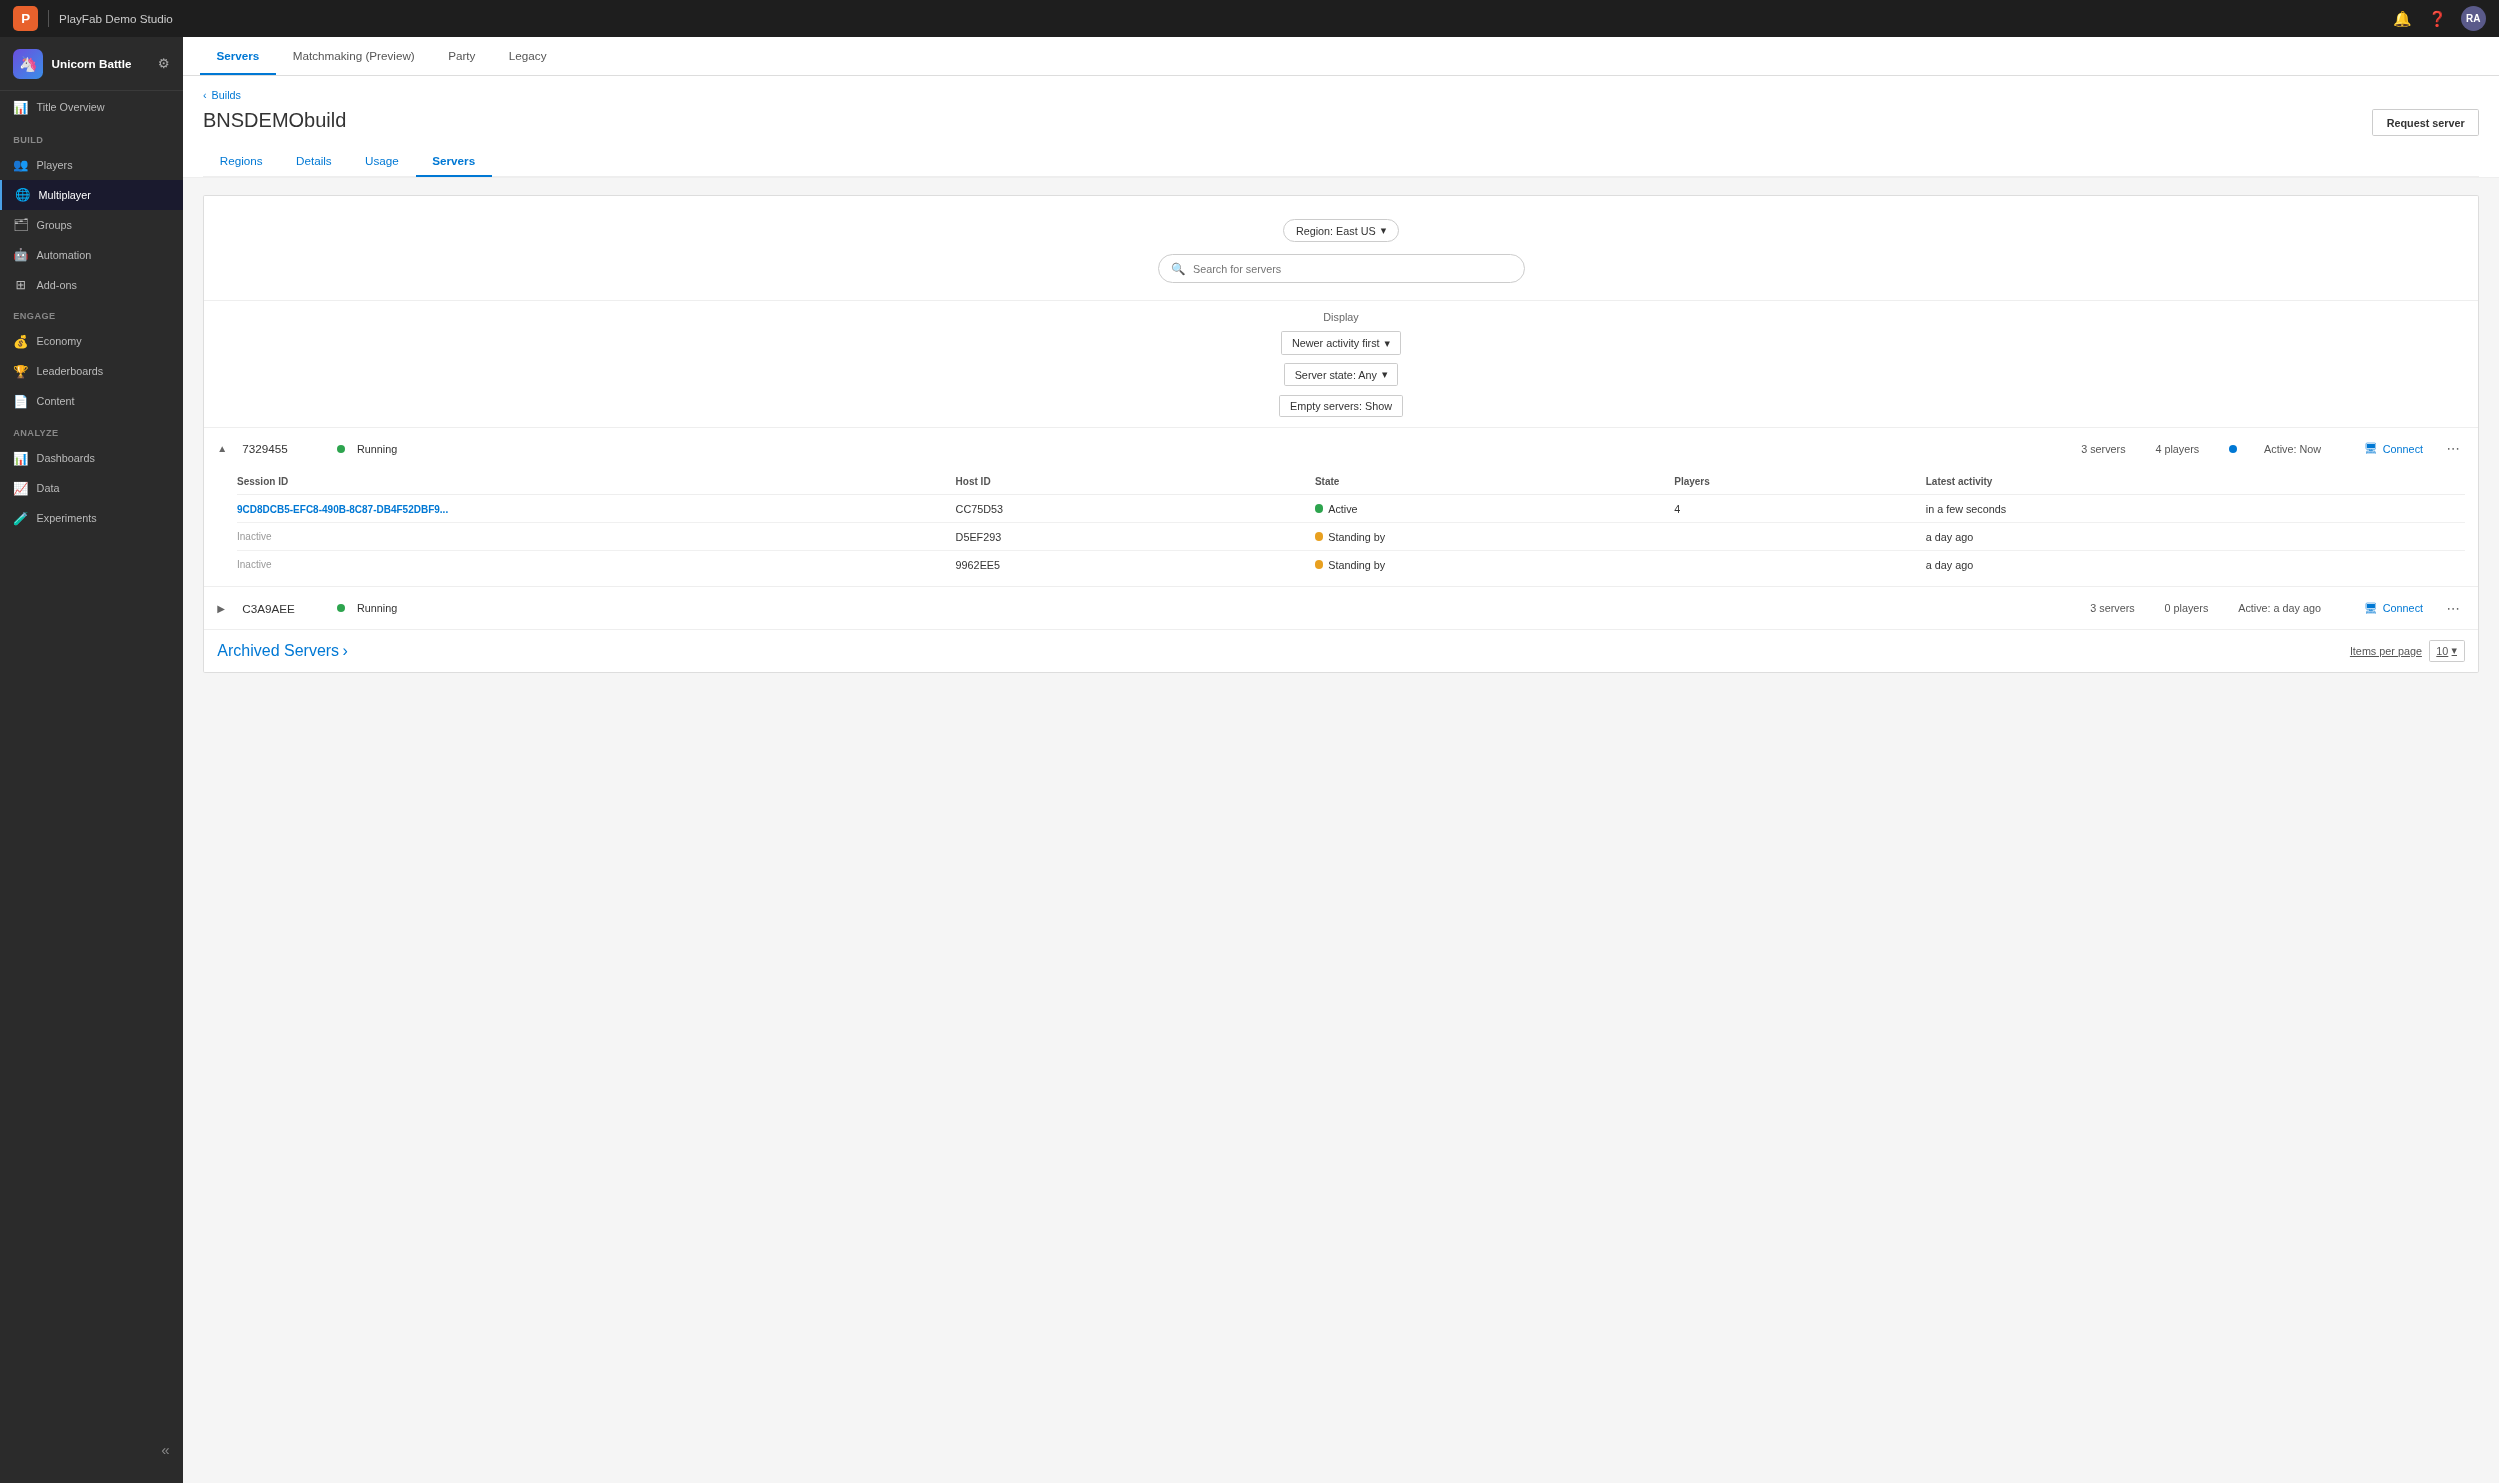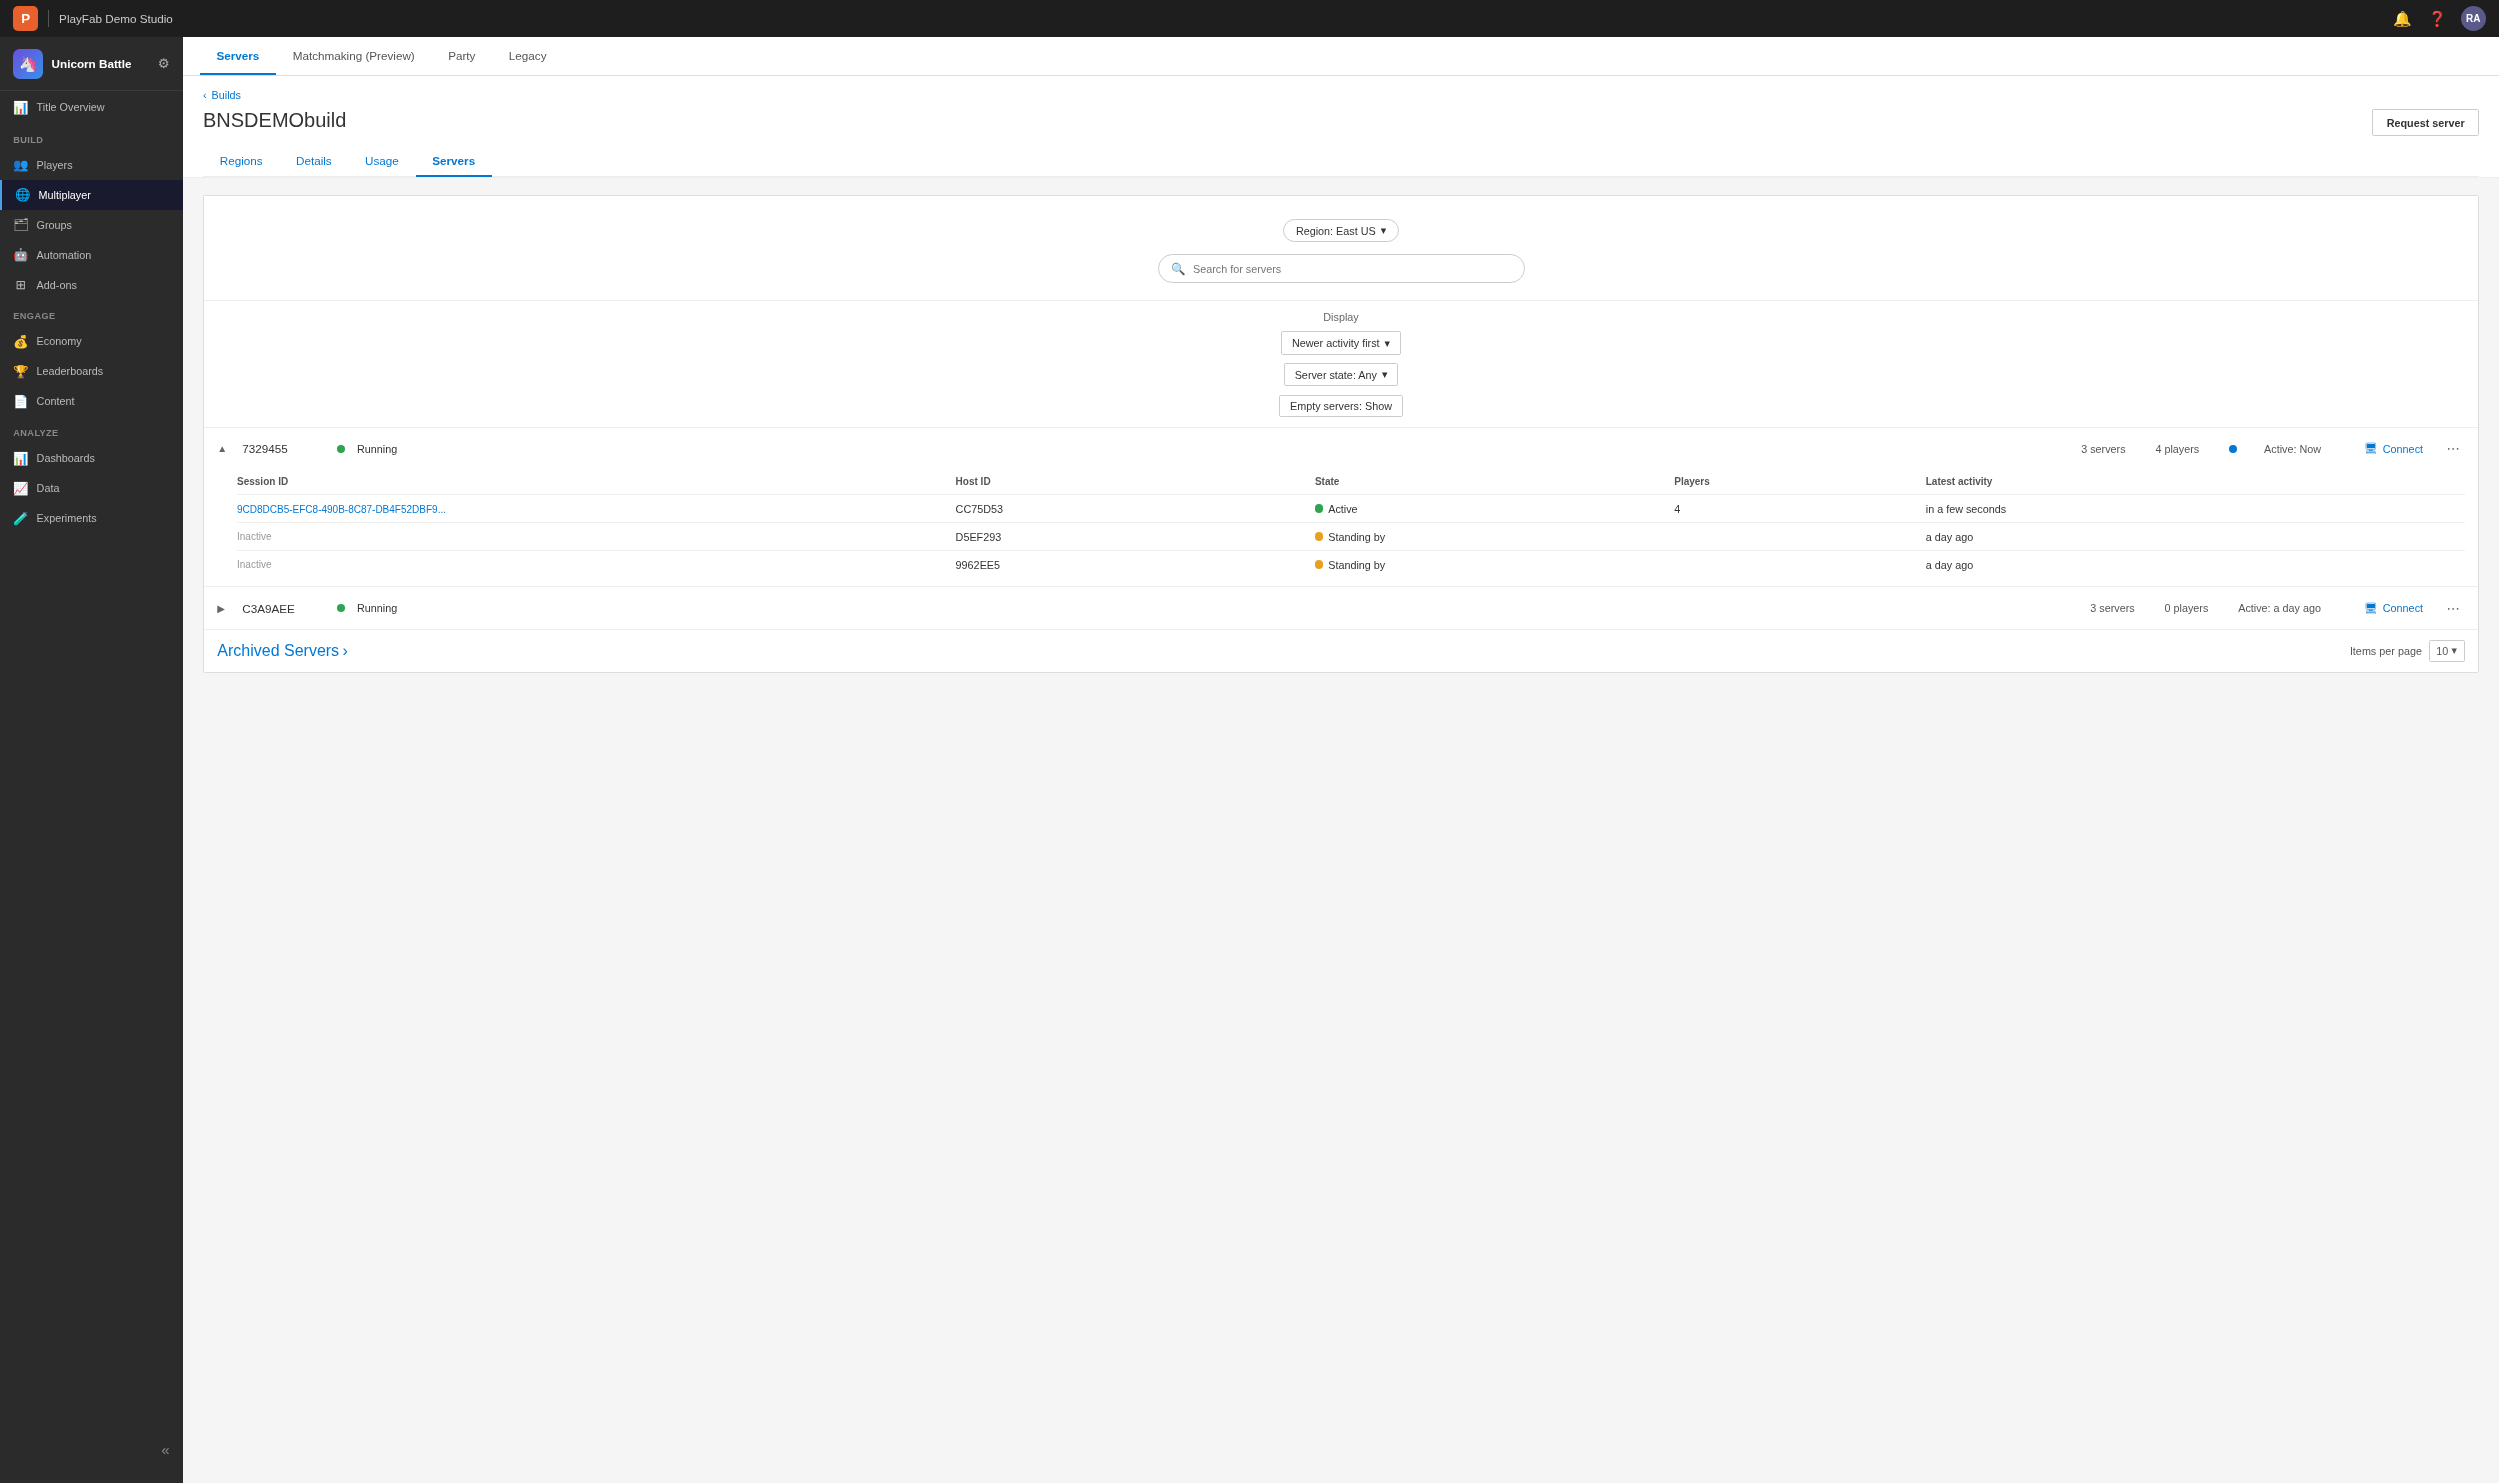--- a/index.html
+++ b/index.html
@@ -207,36 +207,36 @@
       padding: 6.7px 0; border-bottom: 0.8px solid #eee;
       font-size: 10px; font-weight: 600; color: #555;
     }
     .sub-table-row {
       display: grid;
       grid-template-columns: 2fr 1fr 1fr 0.7fr 1.5fr;
       padding: 7.5px 0; border-bottom: 0.8px solid #f0f0f0;
       font-size: 10.8px;
     }
     .sub-table-row:last-child { border-bottom: none; }
-    .session-link { color: #0078d4; cursor: pointer; font-size: 10px; }
+    .session-link { color: #0078d4; cursor: pointer; font-size: 10px; font-weight: bold; }
     .session-inactive { color: #999; font-size: 10px; }
     .cell-state { display: flex; align-items: center; gap: 5px; }
 
     
     .panel-footer {
       display: flex; align-items: center; justify-content: space-between;
       padding: 10px 13.3px;
     }
     .archived-link {
       color: #0078d4; font-size: 16px; cursor: pointer;
       display: flex; align-items: flex-end; gap: 3.3px;
     }
     .items-per-page {
       display: flex; align-items: center; gap: 6.7px;
-      color: #555; font-size: 10.8px;
+      color: #555; font-size: 10.8px; text-decoration: underline;
     }
     .items-select {
       border: 0.8px solid #ccc; border-radius: 1.7px;
       padding: 3.3px 6.7px; font-size: 10.8px; cursor: pointer;
       display: flex; align-items: center; gap: 3.3px;
     }
 
     
     .build-header {
       display: flex; align-items: flex-start; justify-content: space-between;

